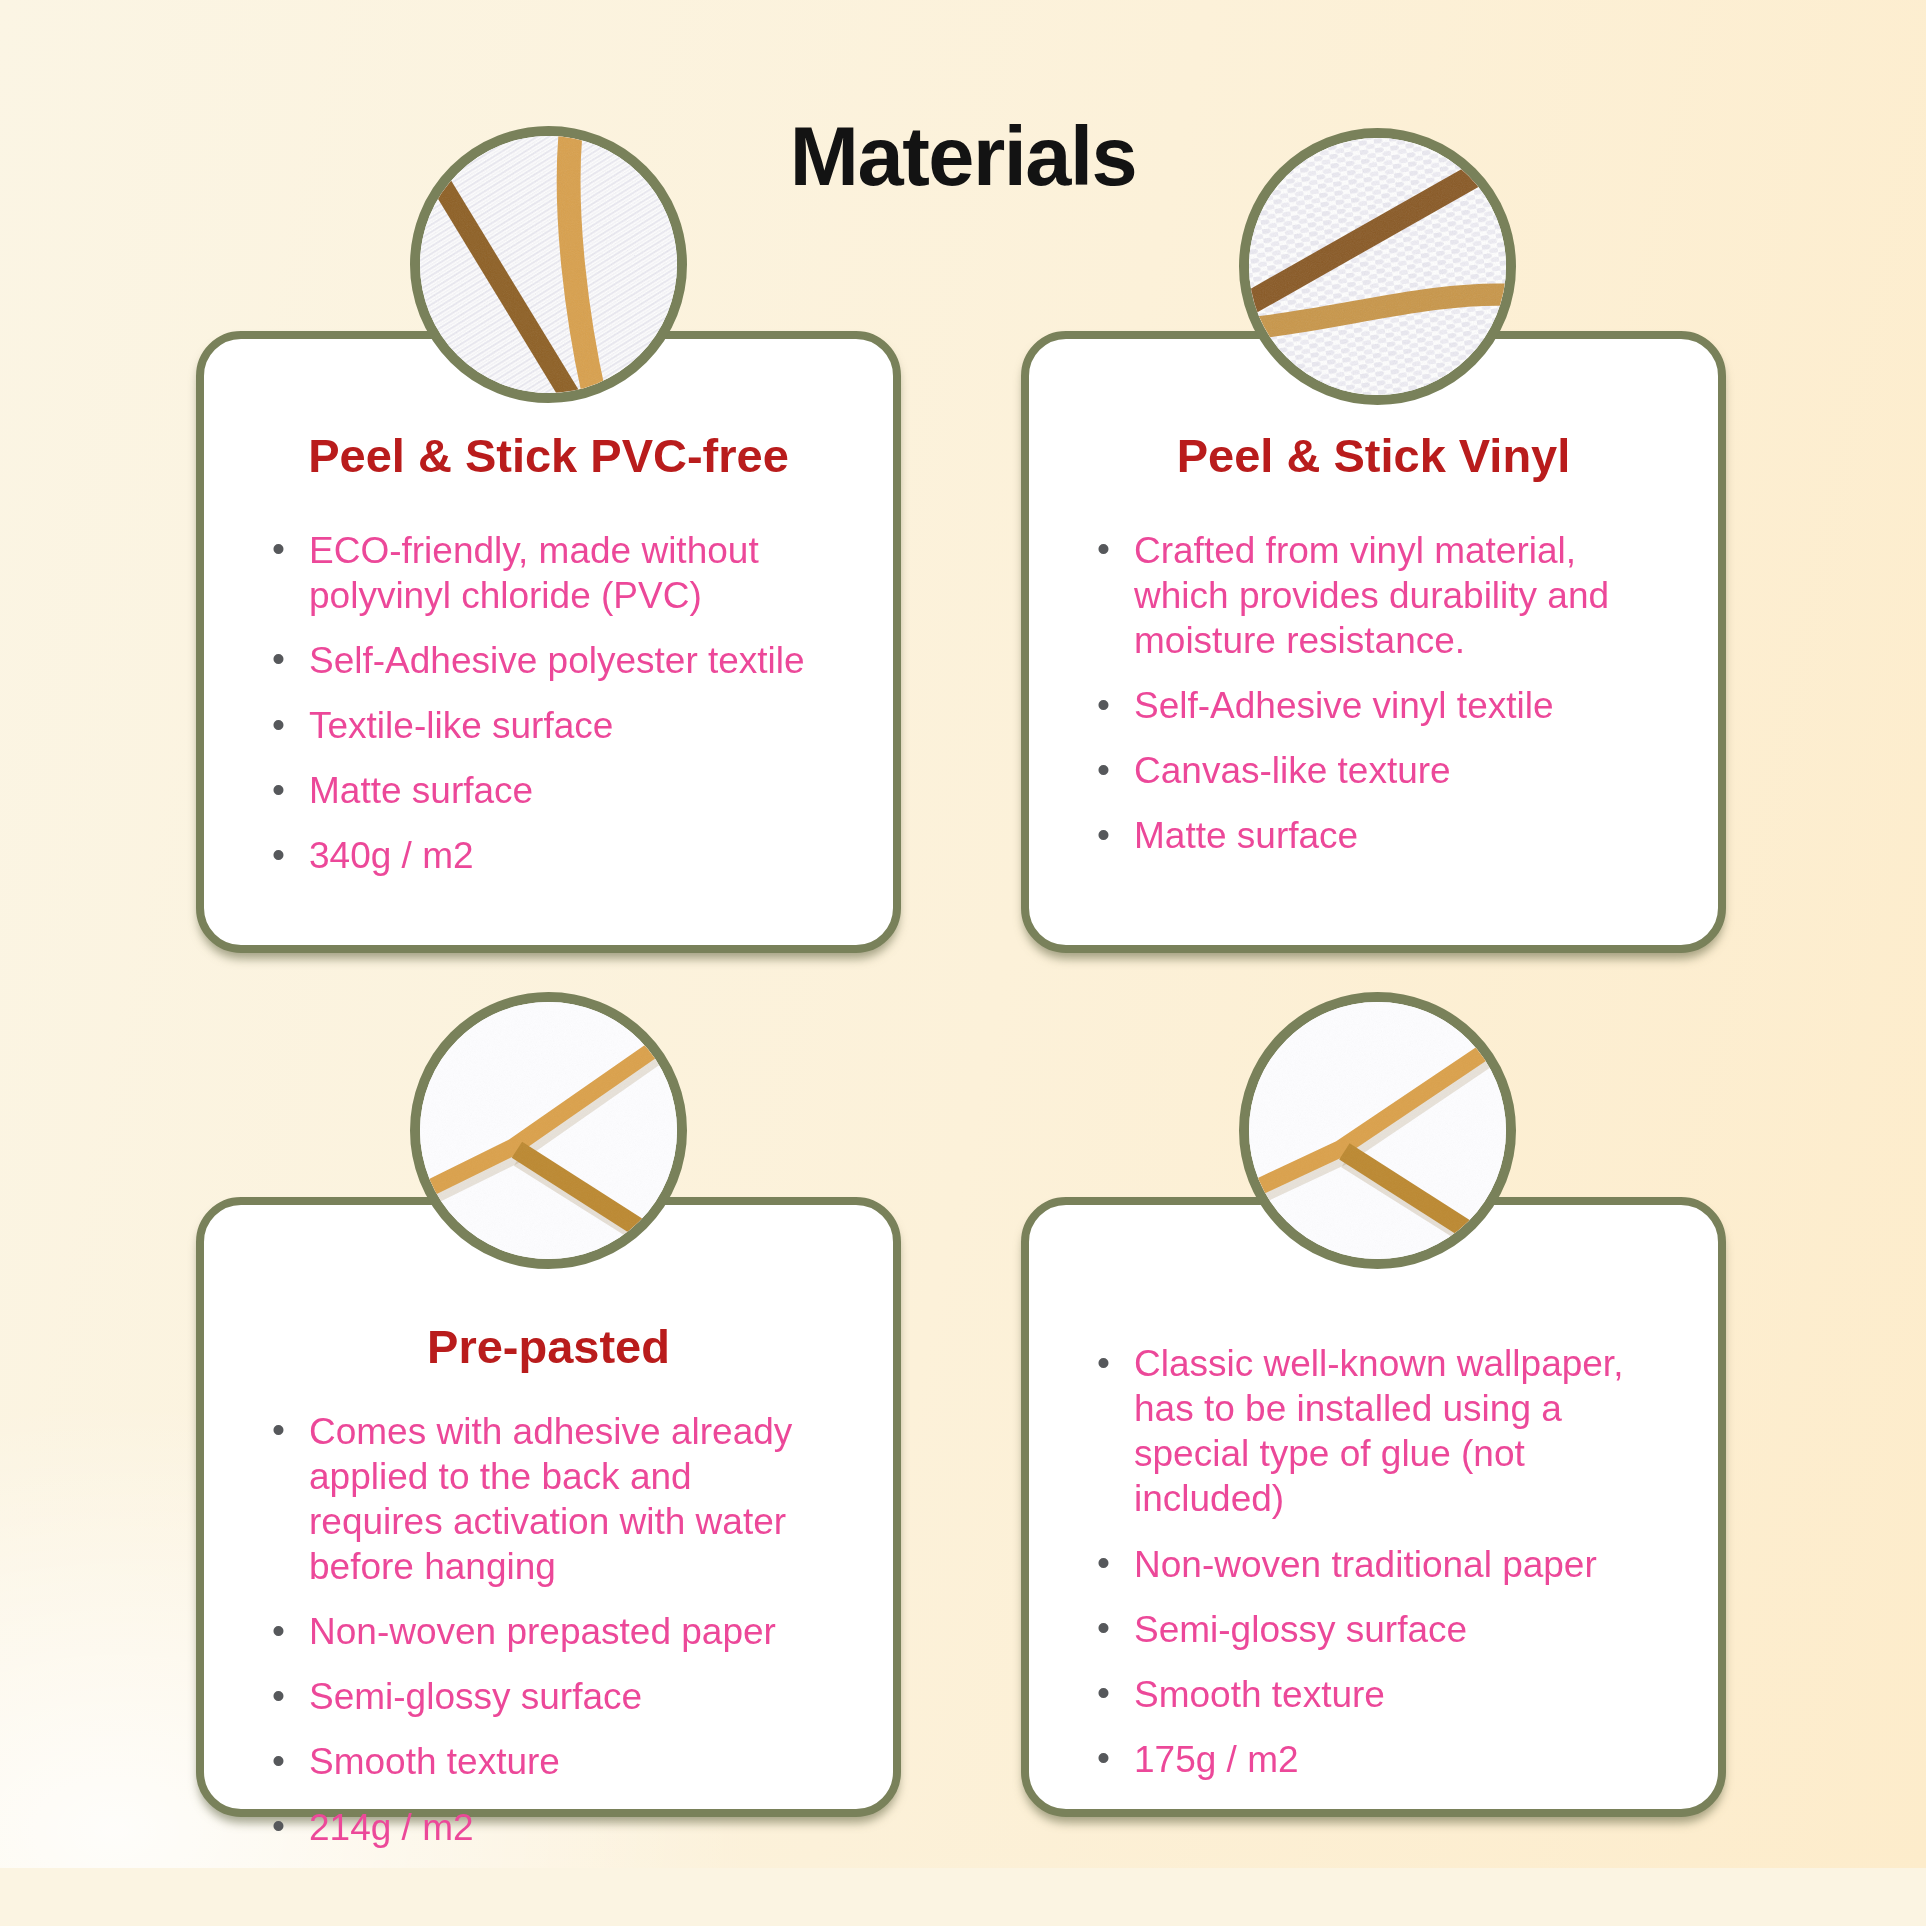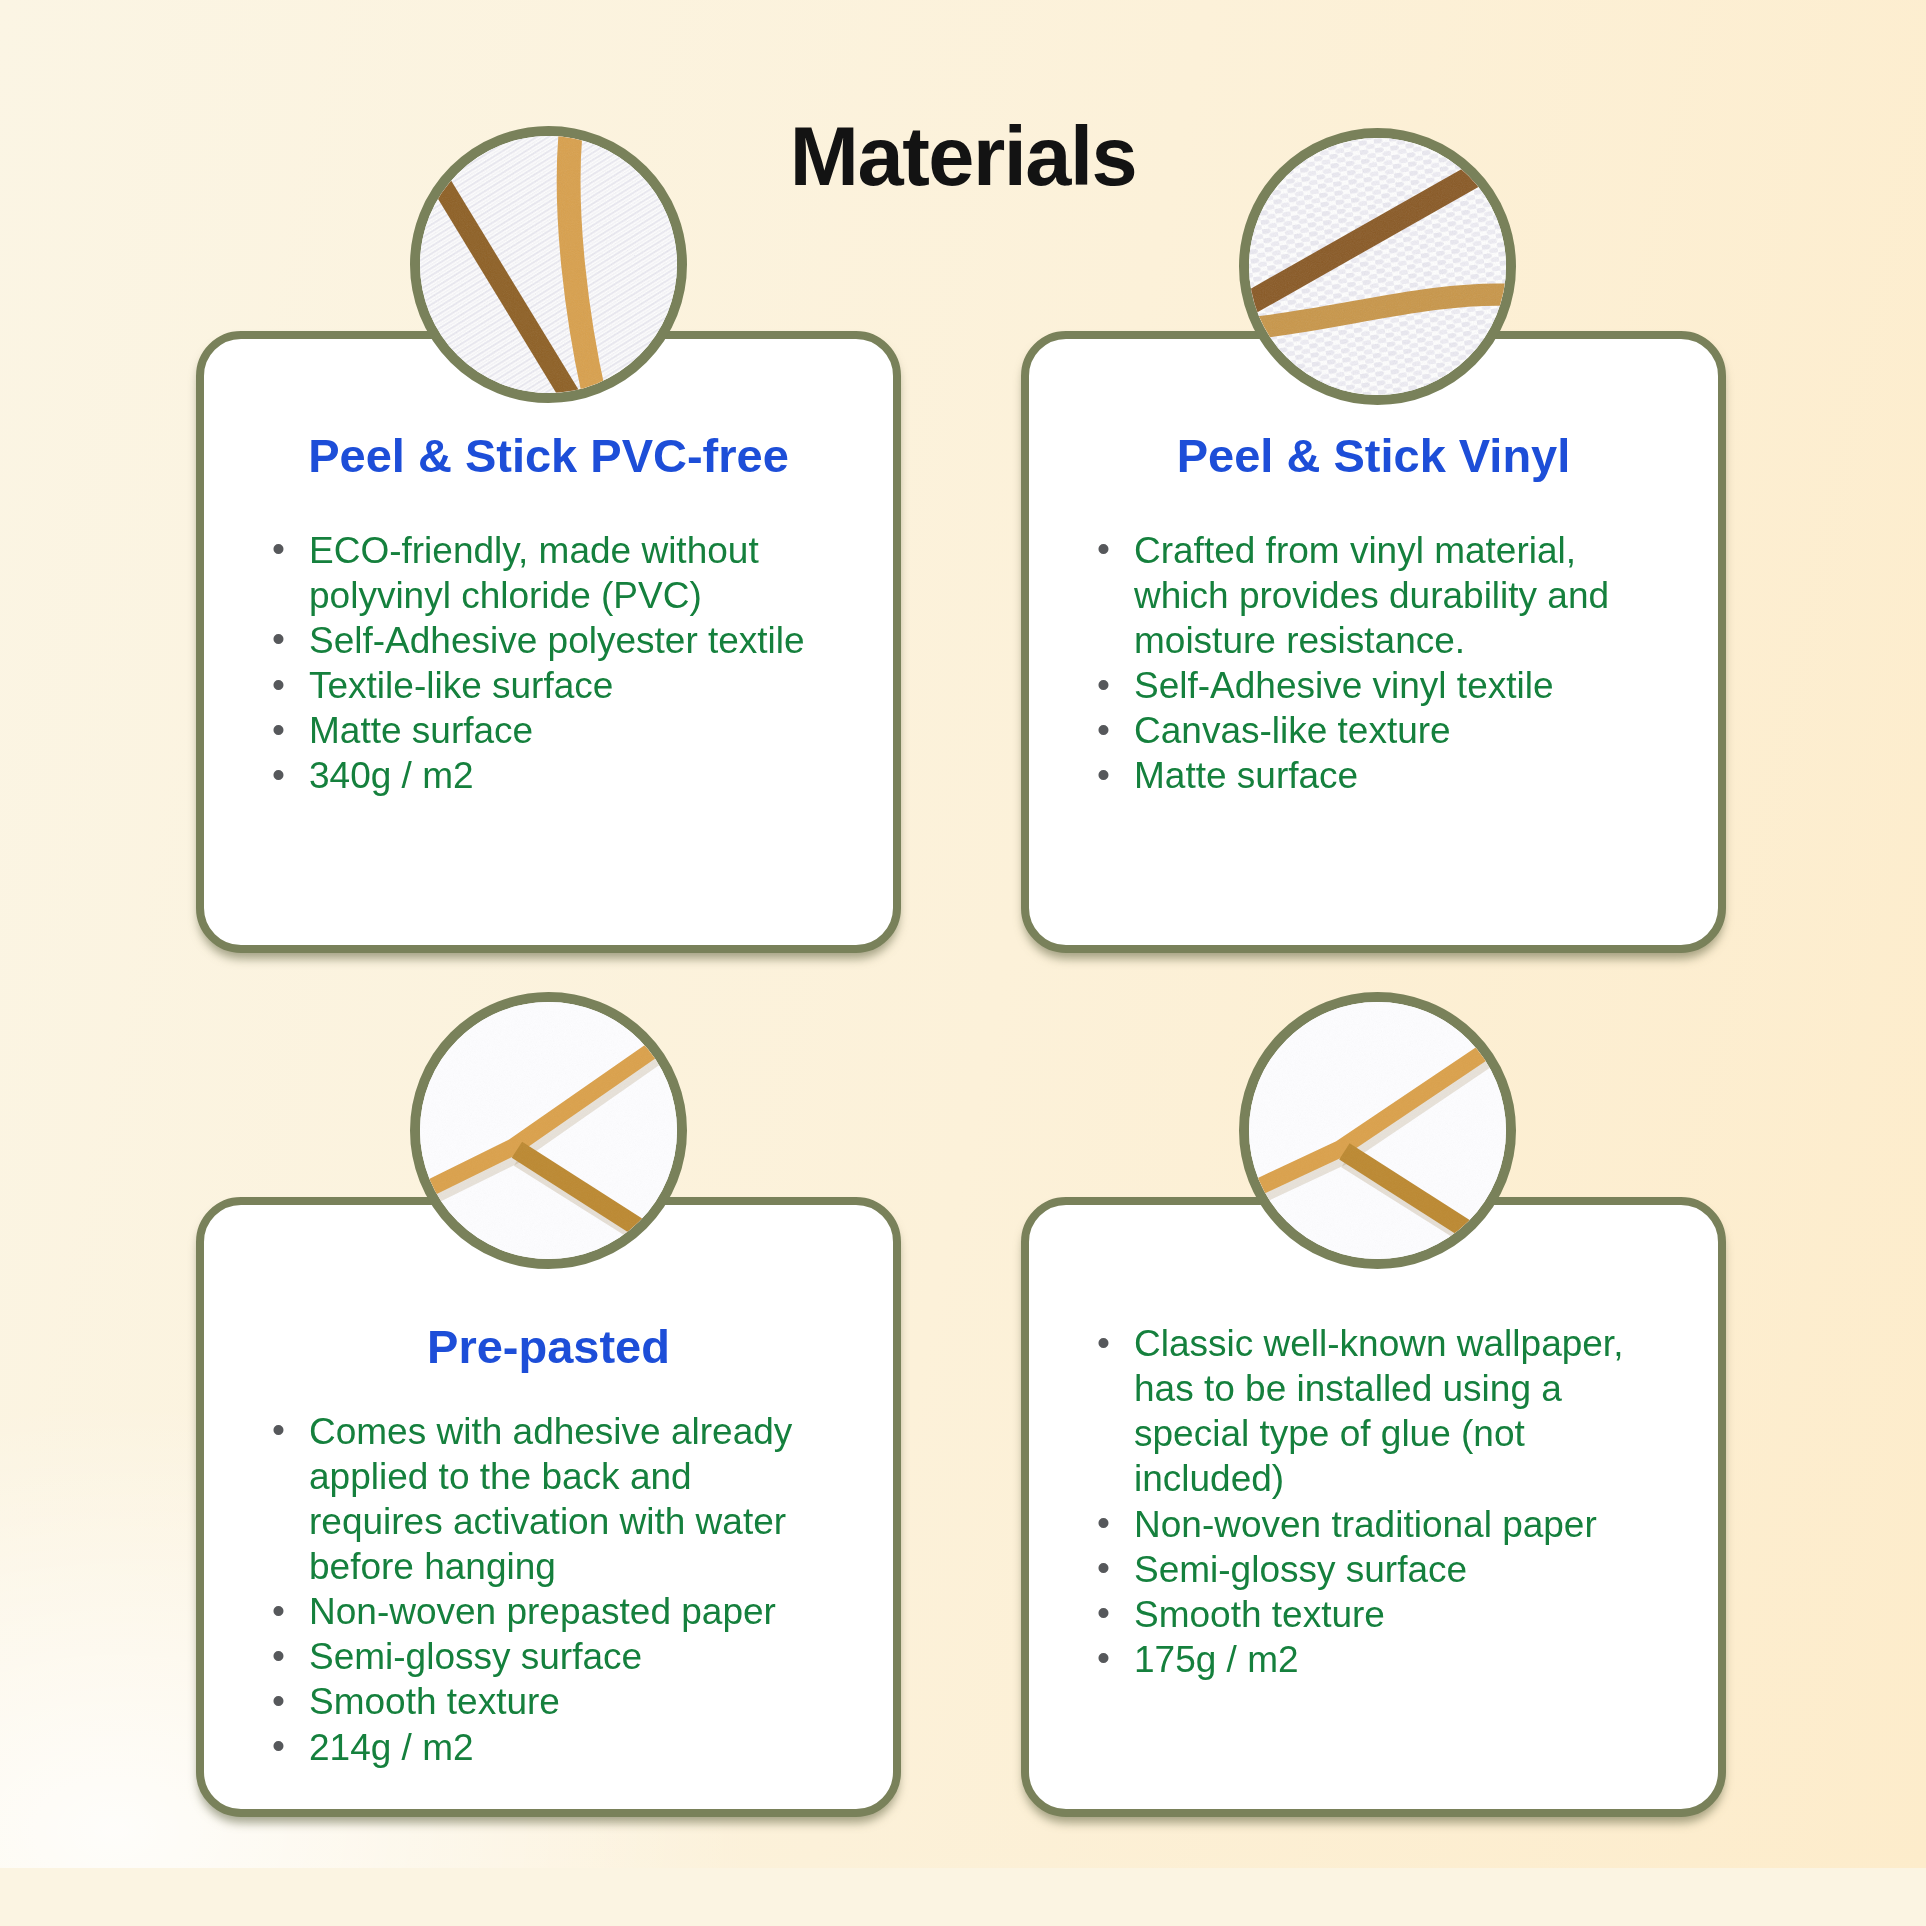--- a/index.html
+++ b/index.html
@@ -30,32 +30,32 @@
   }
   .card--1{left:196px;top:331px;}
   .card--2{left:1021px;top:331px;}
   .card--3{left:196px;top:1197px;height:620px;}
   .card--4{left:1021px;top:1197px;height:620px;}
   .card-content{box-sizing:border-box;height:100%;padding:91px 65px 23px 65px;}
   .card--3 .card-content,.card--4 .card-content{padding-top:116px;}
   .card-title{
     text-align:center;
     font-size:47px;font-weight:bold;
-    color:#1d4ed8;
+    color:#b91c1c;
     margin:0 0 45px 0;line-height:1.12;
     letter-spacing:0px;
   }
   .card--3 .card-title,.card--4 .card-title{margin-bottom:35px;}
   ul.bullets{list-style:none;margin:0;padding:0;}
   ul.bullets li{
     position:relative;
     padding-left:40px;
-    margin-top:0;
+    margin-top:20px;
     font-size:37px;line-height:1.22;
-    color:#15803d;
+    color:#ec4899;
   }
   ul.bullets li::before{
     content:"\2022";
     position:absolute;left:3.1px;top:-1.5px;
     color:#56585b;
   }
   .swatch{
     position:absolute;
     width:257px;height:257px;
     border:10px solid #79815a;

